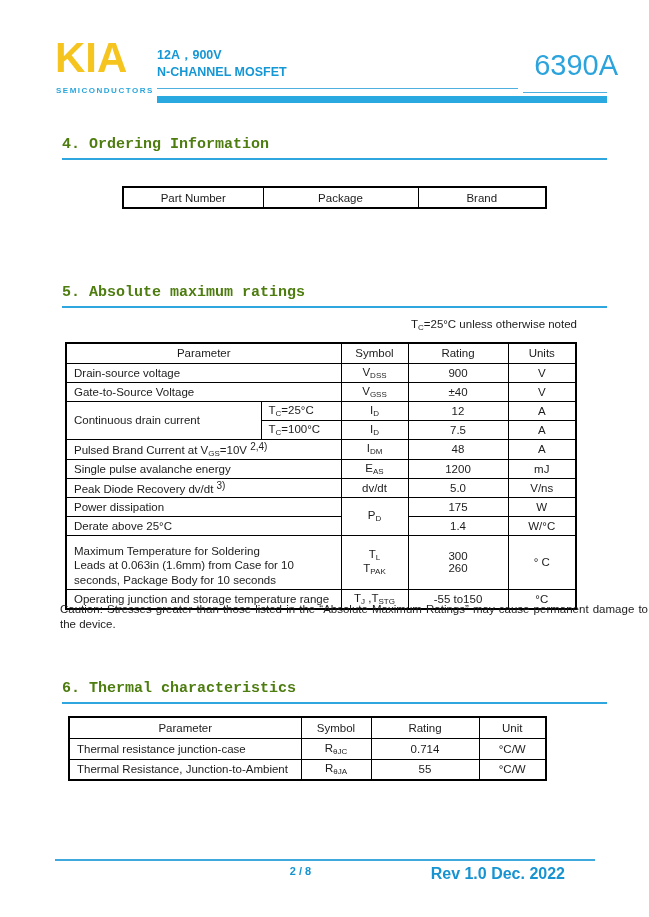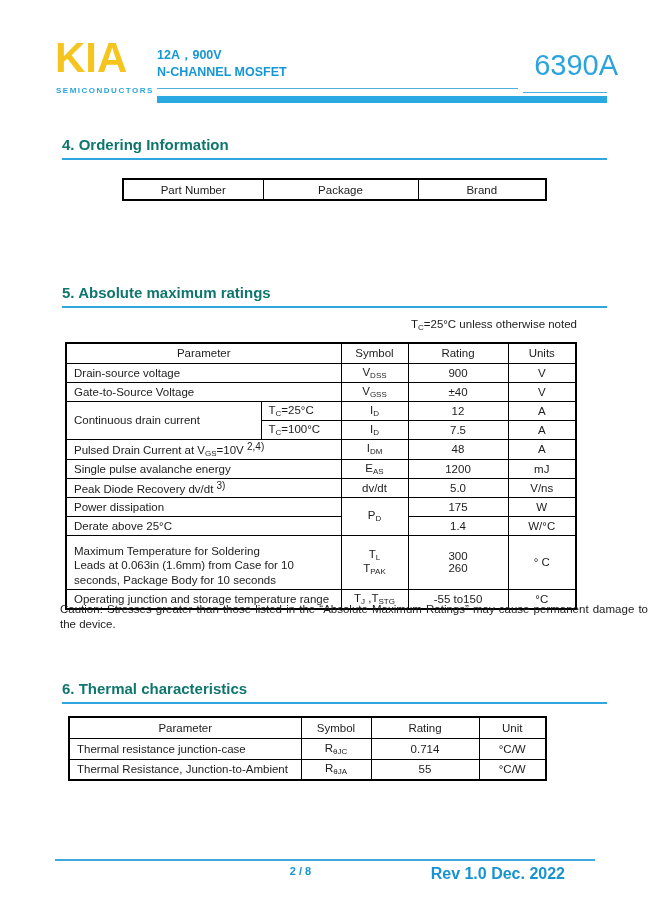--- a/index.html
+++ b/index.html
@@ -17,33 +17,33 @@
           color:#2AA7DC; letter-spacing:1.5px; }
   .spec { position:absolute; left:157px; top:37px; font-size:12.5px; font-weight:700;
           color:#1697d5; line-height:17px; }
   .part-no { position:absolute; right:31px; top:39px; font-size:29px; font-weight:400;
           color:#2BA3DC; }
   .rule-thin-1 { position:absolute; left:157px; top:78px; width:361px; height:1px; background:#4FB0DF; }
   .rule-thin-2 { position:absolute; left:523px; top:82px; width:84px; height:1px; background:#4FB0DF; }
   .rule-thick  { position:absolute; left:157px; top:86px; width:450px; height:7px; background:#29A9E0; }
   
   .sec { position:absolute; left:62px; width:545px; }
-  .sec h2 { font-size:15px; font-weight:700; color:#0f766e; }
+  .sec h2 { font-size:15px; font-weight:700; color:#4d7c0f;font-family:Liberation Mono, monospace; }
   .sec .underline { margin-top:5px; width:545px; height:2px; background:#2fa6dd; }
   
   table { border-collapse:collapse; table-layout:fixed; }
   .tbl { border:2px solid #000; }
   .tbl th, .tbl td { border:1px solid #000; font-size:11.5px; font-weight:400;
       color:#1c1c1c; text-align:center; vertical-align:middle; padding:1px 2px; }
   .tbl th { height:20px; }
   .tbl td.p { text-align:left; padding-left:7px; }
   .tbl td.multiline { white-space:pre-line; line-height:14.5px; padding-top:8px; padding-bottom:2px; }
   .sb { font-size:8px; vertical-align:-2px; }
   .sp { font-size:10px; vertical-align:4px; }
-  .ordering-table { position:absolute; left:122px; top:168px; }
+  .ordering-table { position:absolute; left:122px; top:176px; }
   .ordering-table th, .ordering-table td { height:21px; }
   .note { position:absolute; top:308px; right:72px; font-size:11.5px; color:#1c1c1c; }
   .abs-table { position:absolute; left:65px; top:332px; }
   .abs-table tr { height:19px; }
   .caution { position:absolute; left:60px; top:592px; width:588px; font-size:11.5px;
       line-height:15px; text-align:justify; color:#1c1c1c; }
   .thermal-table { position:absolute; left:68px; top:706px; }
   .thermal-table th, .thermal-table td { height:21px; }
   
   .footer-line { position:absolute; left:55px; top:849px; width:540px; height:2px; background:#3FA8DC; }
@@ -128,21 +128,21 @@
       <td>12</td>
       <td>A</td>
     </tr>
     <tr>
       <td class="p"><span>T</span><span class="sb">C</span><span>=100°C</span></td>
       <td><span>I</span><span class="sb">D</span></td>
       <td>7.5</td>
       <td>A</td>
     </tr>
     <tr>
-      <td colspan="2" class="p"><span>Pulsed Drain Current at V</span><span class="sb">GS</span><span>=10V </span><span class="sp">2,4)</span></td>
+      <td colspan="2" class="p"><span>Pulsed Brand Current at V</span><span class="sb">GS</span><span>=10V </span><span class="sp">2,4)</span></td>
       <td><span>I</span><span class="sb">DM</span></td>
       <td>48</td>
       <td>A</td>
     </tr>
     <tr>
       <td colspan="2" class="p">Single pulse avalanche energy</td>
       <td><span>E</span><span class="sb">AS</span></td>
       <td>1200</td>
       <td>mJ</td>
     </tr>

